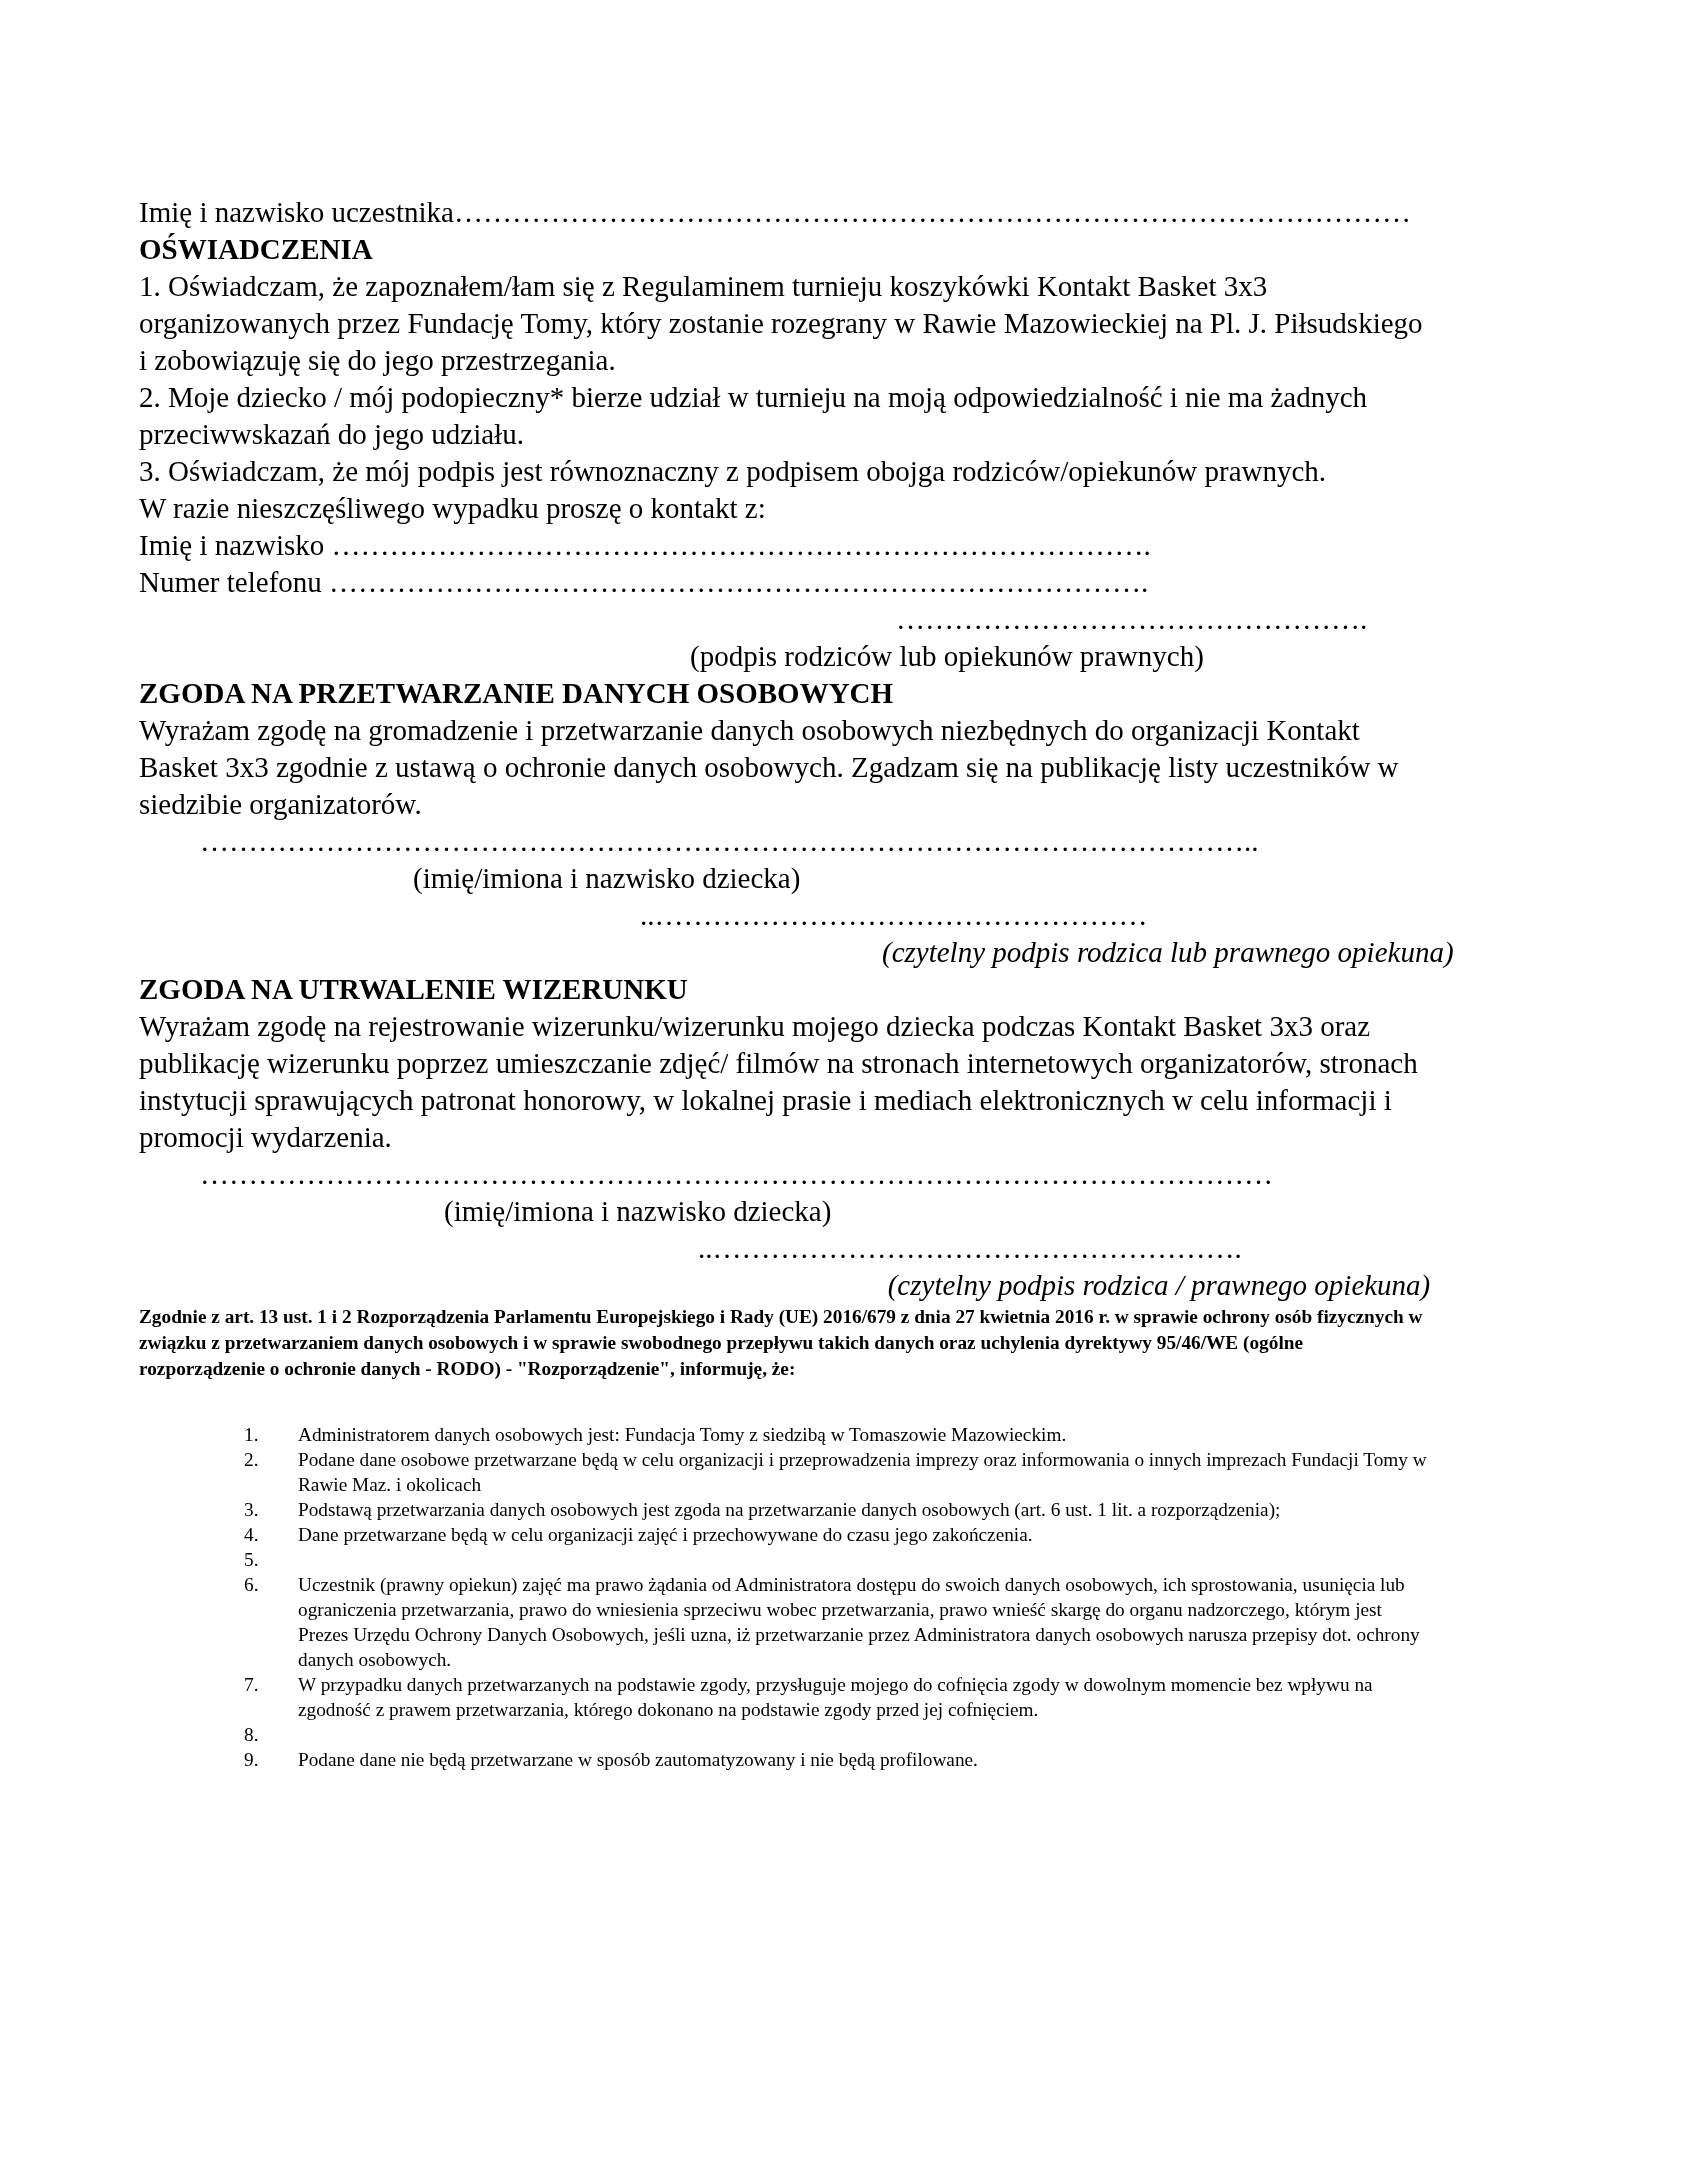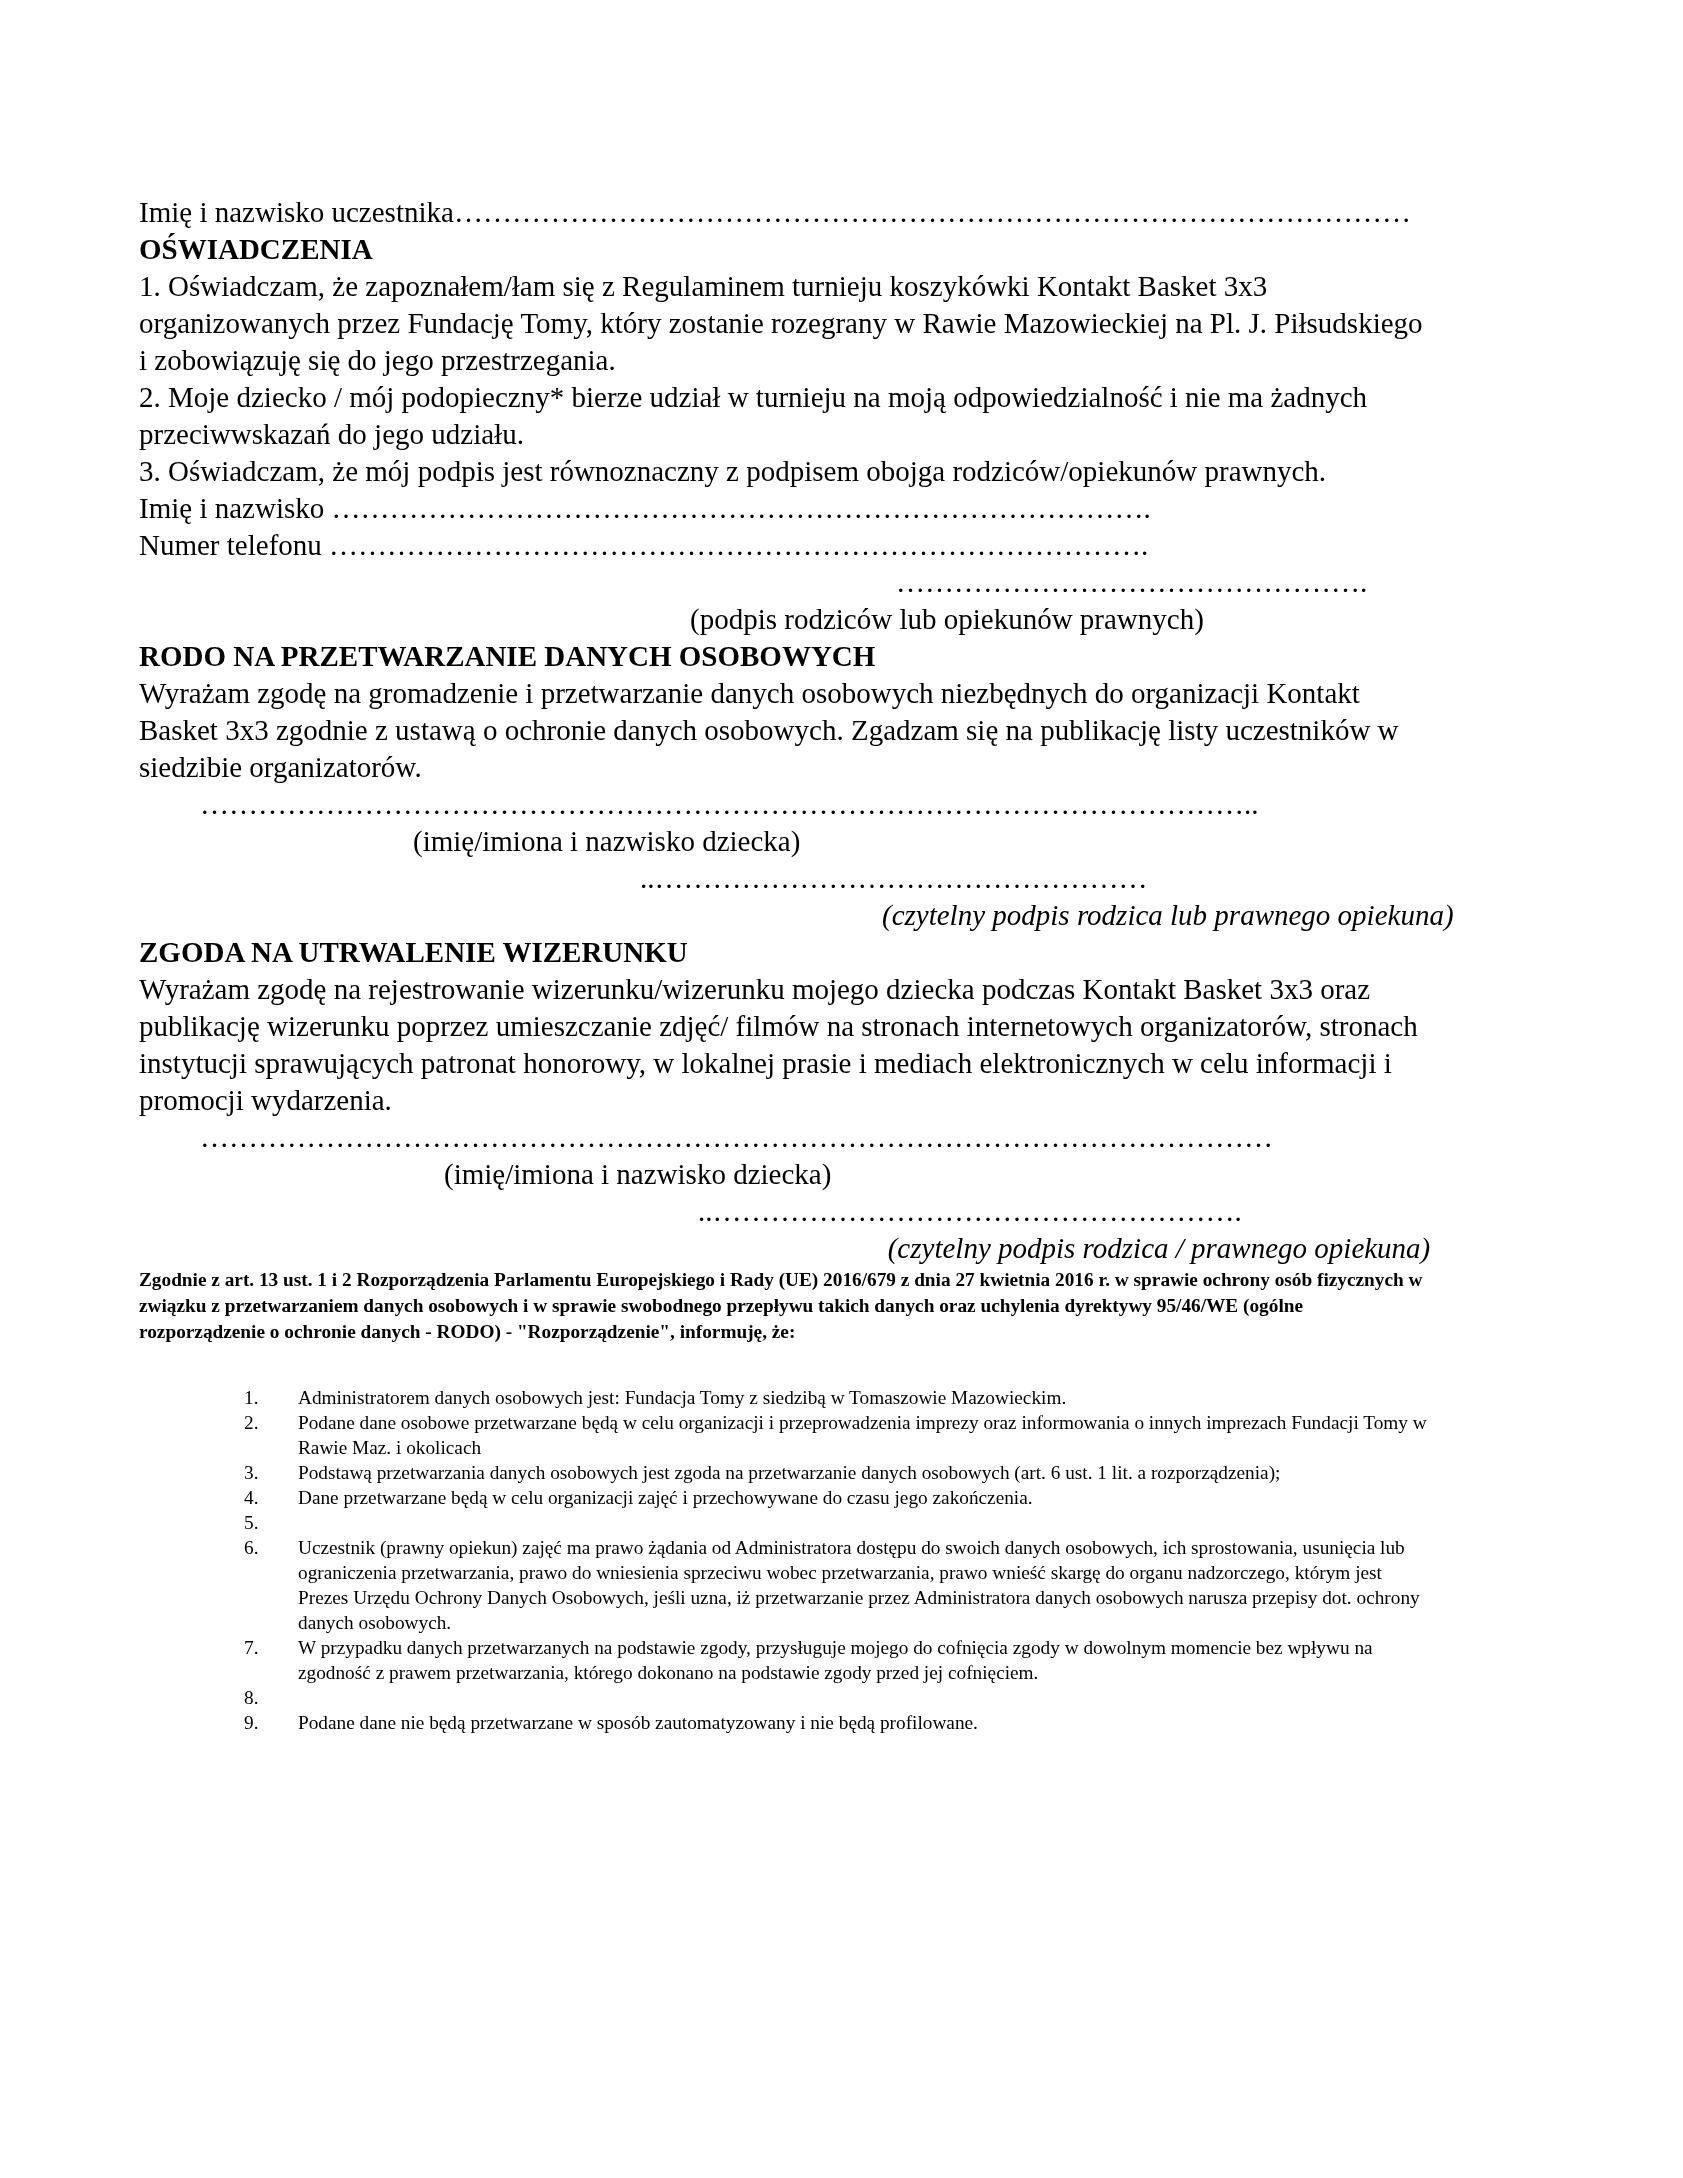--- a/index.html
+++ b/index.html
@@ -45,27 +45,28 @@
 
 <div class="page">
 
   <p class="nw"><span>Imię i nazwisko uczestnika</span><span>………………………………………………………………………………………</span></p>
 
   <p class="b mt">OŚWIADCZENIA</p>
   <p class="mt">1. Oświadczam, że zapoznałem/łam się z Regulaminem turnieju koszykówki Kontakt Basket 3x3 organizowanych przez Fundację Tomy, który zostanie rozegrany w Rawie Mazowieckiej na Pl. J. Piłsudskiego i zobowiązuję się do jego przestrzegania.</p>
   <p class="mt">2. Moje dziecko / mój podopieczny* bierze udział w turnieju na moją odpowiedzialność i nie ma żadnych przeciwwskazań do jego udziału.</p>
   <p class="mt">3. Oświadczam, że mój podpis jest równoznaczny z podpisem obojga rodziców/opiekunów prawnych.</p>
 
+  <p class="mt">W razie nieszczęśliwego wypadku proszę o kontakt z:</p>
   <p class="mt nw"><span>Imię i nazwisko </span><span>………………………………………………………………………….</span></p>
   <p class="mt nw"><span>Numer telefonu </span><span>………………………………………………………………………….</span></p>
 
   <p class="mt nw ind-sig1">………………………………………….</p>
   <p class="mt14 nw ind-cap-sig1">(podpis rodziców lub opiekunów prawnych)</p>
 
-  <p class="b mt14">RODO NA PRZETWARZANIE DANYCH OSOBOWYCH</p>
+  <p class="b mt14">ZGODA NA PRZETWARZANIE DANYCH OSOBOWYCH</p>
   <p>Wyrażam zgodę na gromadzenie i przetwarzanie danych osobowych niezbędnych do organizacji Kontakt Basket 3x3 zgodnie z ustawą o ochronie danych osobowych. Zgadzam się na publikację listy uczestników w siedzibie organizatorów.</p>
   <p class="mt4 nw ind-dotfill">………………………………………………………………………………………………..</p>
   <p class="nw ind-cap1">(imię/imiona i nazwisko dziecka)</p>
   <p class="mt46 nw ind-dots-c1">..……………………………………………</p>
   <p class="it nw ind-it1">(czytelny podpis rodzica lub prawnego opiekuna)</p>
 
   <p class="b">ZGODA NA UTRWALENIE WIZERUNKU</p>
   <p>Wyrażam zgodę na rejestrowanie wizerunku/wizerunku mojego dziecka podczas Kontakt Basket 3x3 oraz publikację wizerunku poprzez umieszczanie zdjęć/ filmów na stronach internetowych organizatorów, stronach instytucji sprawujących patronat honorowy, w lokalnej prasie i mediach elektronicznych w celu informacji i promocji wydarzenia.</p>
   <p class="mt4 nw ind-dotfill">…………………………………………………………………………………………………</p>
   <p class="nw ind-cap2">(imię/imiona i nazwisko dziecka)</p>

